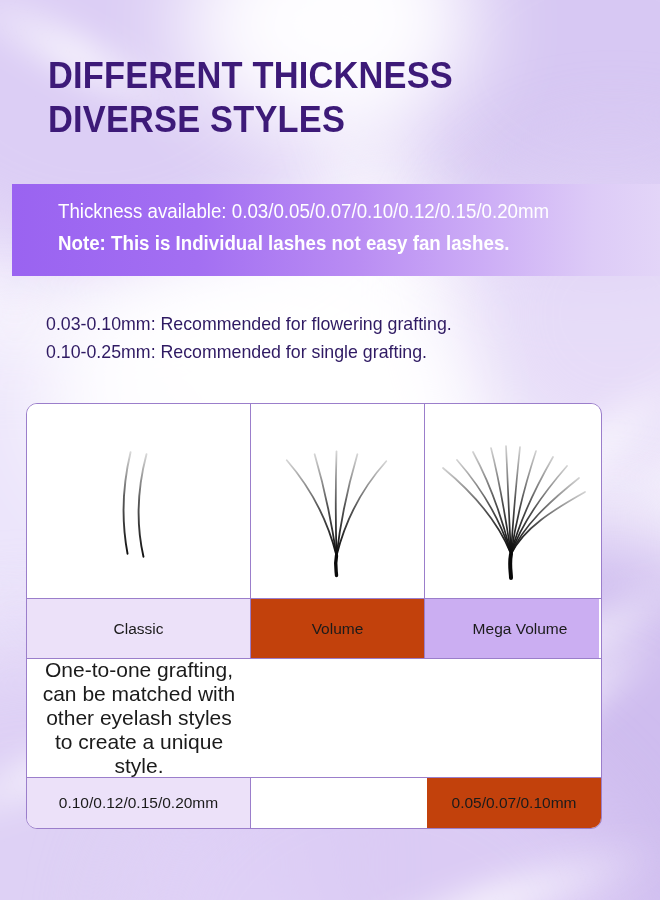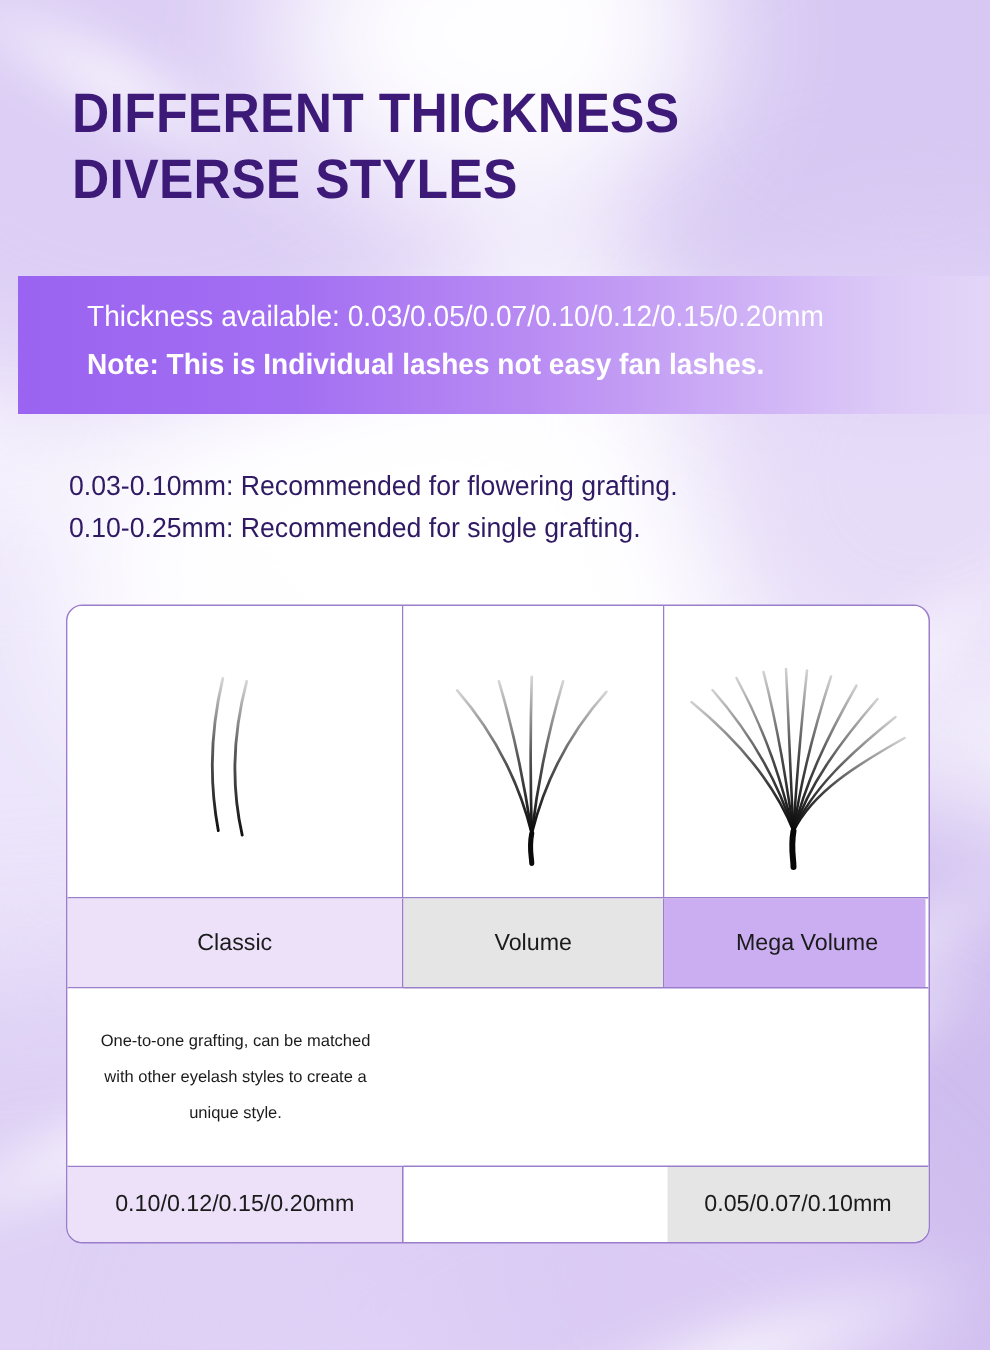--- a/index.html
+++ b/index.html
@@ -60,44 +60,44 @@
 
   .reco{
     position:absolute;left:46px;top:310px;width:580px;
     color:#2f1a63;font-size:18.5px;line-height:28px;
     transform:scaleX(.96);transform-origin:left top;
     white-space:pre-line;
   }
 
   
   .tbl{
-    position:absolute;left:44px;top:403px;width:576px;
+    position:absolute;left:26px;top:403px;width:576px;
     border:1.5px solid #9b7ecb;border-radius:11px;overflow:hidden;
     box-sizing:border-box;background:#ffffff;
   }
   .row{display:flex;}
   .cell{box-sizing:border-box;border-right:1.5px solid #9b7ecb;
         display:flex;align-items:center;justify-content:center;text-align:center;}
   .cell:last-child{border-right:none;}
   .c1{width:224px;}
   .c2{width:174px;}
   .c3{width:174px;}
   .c23{width:348px;}
 
   .row-img .cell{height:194px;background:#ffffff;}
   .row-lbl{border-top:1.5px solid #9b7ecb;}
   .row-lbl .cell{height:59px;font-size:15.5px;color:#1b1b1b;}
   .row-desc{border-top:1.5px solid #9b7ecb;}
   .row-desc .cell{height:118px;background:#ffffff;padding:6px 14px;
-                  font-size:11px;line-height:24px;color:#1b1b1b;}
+                  font-size:21px;line-height:24px;color:#1b1b1b;}
   .row-thk{border-top:1.5px solid #9b7ecb;justify-content:space-between;}
   .row-thk .cell{height:50px;font-size:15.5px;color:#1b1b1b;}
 
   .tint-1{background:#ece1f9;}
-  .tint-2{background:#e5e5e5;}
+  .tint-2{background:#c2410c;}
   .tint-3{background:#cbaef2;padding-left:16px;}
 
   .lashbox{width:100%;height:100%;display:block;}
 </style>
 </head>
 <body>
 
 <div id="bg">
   <div class="wash w1"></div>
   <div class="wash w2"></div>

